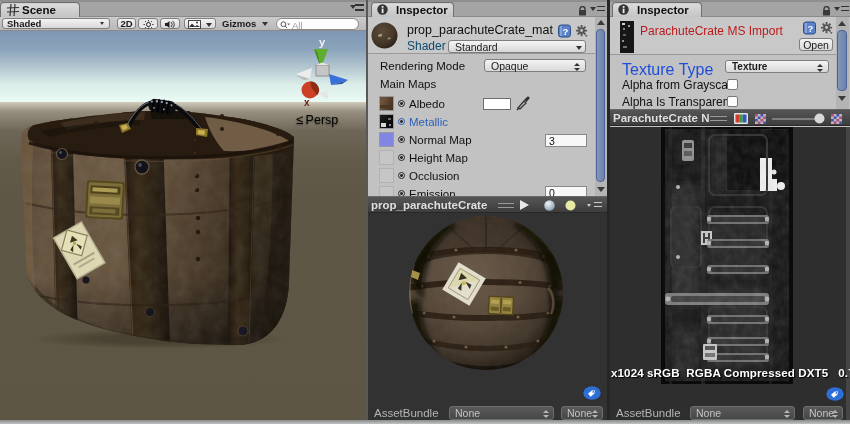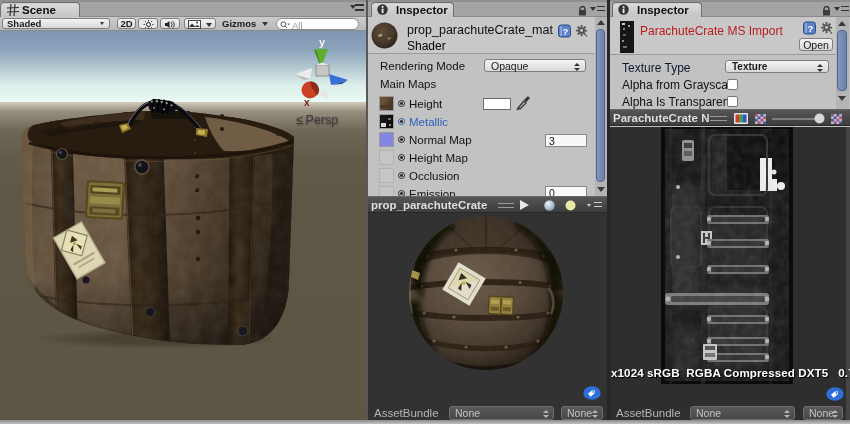--- a/index.html
+++ b/index.html
@@ -269,21 +269,21 @@
       <path d="M22,31 l6,-2.5 l7,2.5 Z" fill="#e8e8e8"></path>
       <polygon points="2,40 18,34 16,45" fill="#ececec"></polygon>
       <polygon points="1,41 16,45 10,46" fill="#b9b9b9"></polygon>
       <polygon points="54,46 35,40 37,51" fill="#3a6fd8"></polygon>
       <polygon points="54,46 37,51 48,50" fill="#2a55ab"></polygon>
       <circle cx="16" cy="56" r="8.5" fill="#cc4125"></circle>
       <path d="M16,47.5 a8.5,8.5 0 0 1 7,14 l-5.5,-8 Z" fill="#8f2c17"></path>
       <polygon points="24,60 33,56 34,65" fill="#e5e5e5"></polygon>
       <text x="10" y="72" font-size="10" font-weight="bold" fill="#6b2413" font-family="Liberation Sans">x</text>
     </svg>
-    <div class="abs" style="left:296px;top:81px;color:#404040;font-size:12.5px;text-shadow:0 1px 2px rgba(0,0,0,0.45)"><span style="font-size:13px;letter-spacing:-1px">≤</span>&nbsp;Persp</div>
+    <div class="abs" style="left:296px;top:81px;color:#000000;font-size:12.5px;text-shadow:0 1px 2px rgba(0,0,0,0.45)"><span style="font-size:13px;letter-spacing:-1px">≤</span>&nbsp;Persp</div>
   </div>
 </div>
 
 <div class="abs" style="left:366px;top:0;width:2px;height:424px;background:#585858"></div>
 
 <div class="abs" style="left:368px;top:0;width:239px;height:424px;background:#c2c2c2">
   <div class="tabbar" style="position:relative">
     <div class="tab" style="left:3px;width:83px;padding-left:24px">Inspector</div>
     <svg class="abs" style="left:9px;top:4px" width="11" height="11" viewBox="0 0 11 11">
           <circle cx="5.5" cy="5.5" r="5.2" fill="#333"></circle>
@@ -327,36 +327,37 @@
               <rect x="10" y="5.4" width="3" height="2.2" rx="0.6"></rect>
               <rect x="5.4" y="0" width="2.2" height="3" rx="0.6" transform="rotate(45 6.5 6.5)"></rect>
               <rect x="5.4" y="10" width="2.2" height="3" rx="0.6" transform="rotate(45 6.5 6.5)"></rect>
               <rect x="0" y="5.4" width="3" height="2.2" rx="0.6" transform="rotate(45 6.5 6.5)"></rect>
               <rect x="10" y="5.4" width="3" height="2.2" rx="0.6" transform="rotate(45 6.5 6.5)"></rect>
             </g>
           </g>
           <circle cx="6.5" cy="6.5" r="1.7" fill="#c6c6c6"></circle>
           <path d="M10.5,12 l3,0 l-1.5,2 Z" fill="#444"></path>
         </svg>
-    <div class="abs" style="left:39px;top:22px;font-size:12px;color:#000000">Shader</div>
+    <div class="abs" style="left:39px;top:22px;font-size:12px;color:#0c4a6e">Shader</div>
+    <div class="ddl" style="left:80px;top:23px;width:138px;height:13px;padding-left:6px;line-height:12px">Standard<span class="car" style="top:5px"></span></div>
   </div>
 
   <div class="abs" style="left:0;top:55px;width:227px;height:141px;background:#c2c2c2">
     <div class="lbl" style="left:12px;top:5px">Rendering Mode</div>
     <div class="ddl" style="left:116px;top:4px;width:102px;height:13px;padding-left:6px">Opaque<span class="updown">
             <b></b>
             <i></i>
           </span></div>
     <div class="boldlbl" style="left:12px;top:23px">Main Maps</div>
 
     <div class="thumb" style="top:41px;background:linear-gradient(115deg,#6a5137 30%,#55402b 60%,#3d2e1e);">
           <div style="width:100%;height:3px;background:#4a3724;margin-top:8px"></div>
         </div>
     <div class="radio" style="top:45px"></div>
-    <div class="lbl" style="left:41px;top:43px">Height</div>
+    <div class="lbl" style="left:41px;top:43px">Albedo</div>
     <div class="abs" style="left:115px;top:43px;width:28px;height:12px;background:#fff;border:1px solid #6e6e6e"></div>
     <svg class="abs" style="left:148px;top:40px" width="15" height="16" viewBox="0 0 15 16">
           <path d="M2,13 L8,6 L10,8 L4,14 Z" fill="none" stroke="#333" stroke-width="1.3"></path>
           <path d="M8,5 L11,2 C12,1 14,2 13.5,3.5 L10.5,7 Z" fill="#333"></path>
           <path d="M1,15 l2,-2" stroke="#333" stroke-width="1.5"></path>
         </svg>
 
     <div class="thumb" style="top:59px;background:linear-gradient(115deg,#1e1c1a,#0c0c0e 70%)">
           <div style="position:absolute;left:1px;top:8px;width:5px;height:4px;background:#d8d8dc"></div>
           <div style="position:absolute;left:8px;top:3px;width:3px;height:2px;background:#6a6a70"></div>
@@ -571,21 +572,21 @@
               <rect x="10" y="5.4" width="3" height="2.2" rx="0.6" transform="rotate(45 6.5 6.5)"></rect>
             </g>
           </g>
           <circle cx="6.5" cy="6.5" r="1.7" fill="#c6c6c6"></circle>
           <path d="M10.5,12 l3,0 l-1.5,2 Z" fill="#444"></path>
         </svg>
     <div class="ddl" style="left:189px;top:21px;width:34px;height:13px;text-align:center;line-height:12px;border-radius:3px">Open</div>
   </div>
 
   <div class="abs" style="left:0;top:56px;width:226px;height:53px;background:#c2c2c2">
-    <div class="lbl" style="left:12px;top:5px;font-size:12px;font-weight:bold;color:#0f172a;font-weight:normal">Texture Type</div>
+    <div class="lbl" style="left:12px;top:5px;font-size:16px;font-weight:bold;color:#1d4ed8;font-weight:normal">Texture Type</div>
     <div class="ddl" style="left:115px;top:4px;width:104px;height:13px;padding-left:6px;font-weight:bold;font-size:10px;line-height:12.5px">Texture<span class="updown">
             <b></b>
             <i></i>
           </span></div>
     <div class="lbl" style="left:12px;top:22px;font-size:12px">Alpha from Grayscal</div>
     <div class="abs" style="left:117px;top:23px;width:11px;height:11px;background:#fdfdfd;border:1px solid #787878;border-radius:2px"></div>
     <div class="lbl" style="left:12px;top:39px;font-size:12px">Alpha Is Transparen</div>
     <div class="abs" style="left:117px;top:40px;width:11px;height:11px;background:#fdfdfd;border:1px solid #787878;border-radius:2px"></div>
   </div>
 

